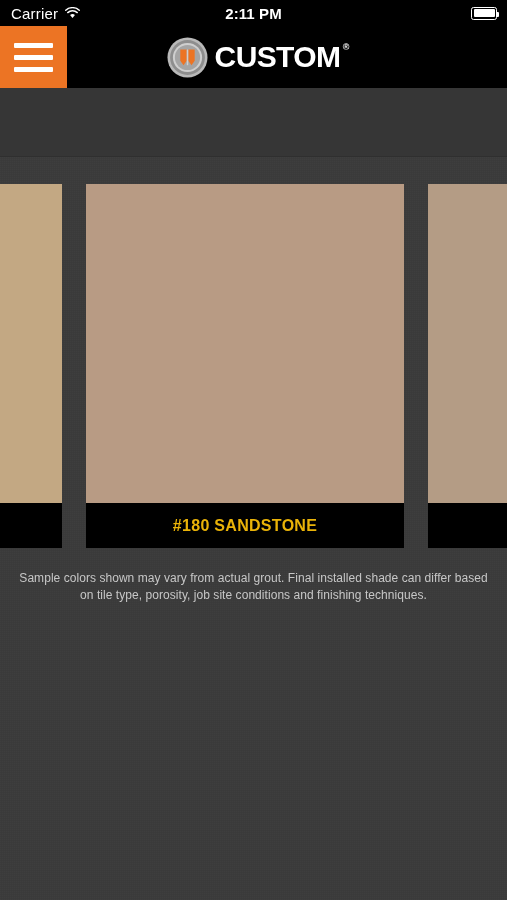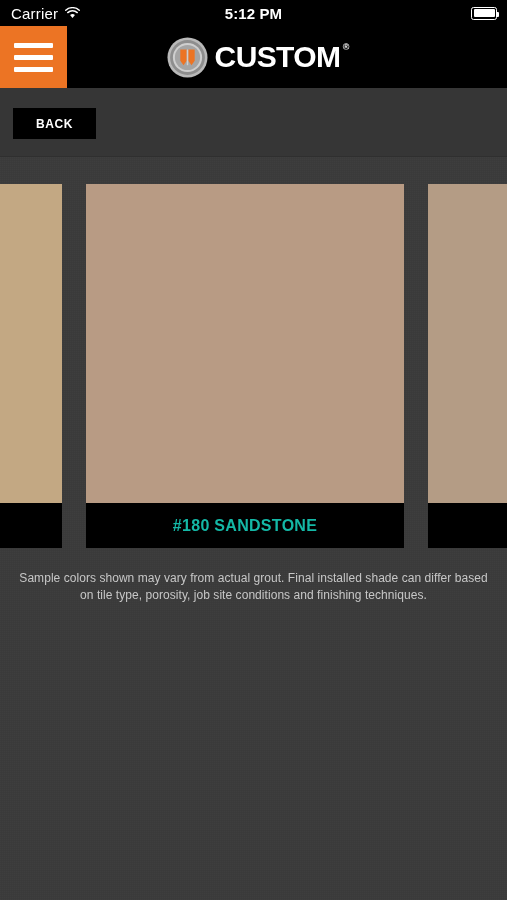--- a/index.html
+++ b/index.html
@@ -129,21 +129,21 @@
   .card-next{ left:428px; width:110px; }
 
   .swatch-color{
     flex:0 0 319px;
     width:100%;
   }
   .swatch-label{
     flex:1 1 auto;
     background:#000;
     display:flex; align-items:center; justify-content:center;
-    color:#14b8a6; font-size:16px; font-weight:bold;
+    color:#eab308; font-size:16px; font-weight:bold;
     letter-spacing:0.3px;
     white-space:nowrap;
   }
 
   
   .disclaimer{
     position:absolute; top:570px; left:0;
     width:507px; padding:0 16px;
     text-align:center;
     color:#c7c7c7;
@@ -162,21 +162,21 @@
       <span class="sb-carrier">Carrier</span>
       <span>
         <svg class="wifi-ico" viewBox="0 0 16 12" aria-hidden="true">
           <path d="M8 11.2 L5.4 8.2 a3.9 3.9 0 0 1 5.2 0 Z" fill="#ffffff"></path>
           <path d="M2.9 5.6 a7.4 7.4 0 0 1 10.2 0" stroke="#ffffff" stroke-width="1.5" fill="none" stroke-linecap="round"></path>
           <path d="M0.8 3.1 a10.6 10.6 0 0 1 14.4 0" stroke="#ffffff" stroke-width="1.5" fill="none" stroke-linecap="round"></path>
         </svg>
       </span>
     </div>
 
-    <div class="sb-time">5:12 PM</div>
+    <div class="sb-time">2:11 PM</div>
 
     <div class="sb-right">
       <div class="battery">
         <div class="battery-fill"></div>
         <div class="battery-nub"></div>
       </div>
     </div>
   </div>
 
   <div class="header">
@@ -198,21 +198,20 @@
           <rect x="19.8" y="12.6" width="1.4" height="15.6" fill="#cfcfcf"></rect>
         </svg>
       </span>
       <span class="brand-word">
         <span>CUSTOM</span><span class="brand-tm">®</span>
       </span>
     </div>
   </div>
 
   <div class="navbar"></div>
-  <div class="back-btn">BACK</div>
 
   <div class="carousel">
 
     <div class="swatch-card card-prev">
       <div class="swatch-color" style="background-color: rgb(195, 168, 131);"></div>
       <div class="swatch-label"></div>
     </div>
 
     <div class="swatch-card card-active">
       <div class="swatch-color" style="background-color: rgb(184, 155, 132);"></div>

